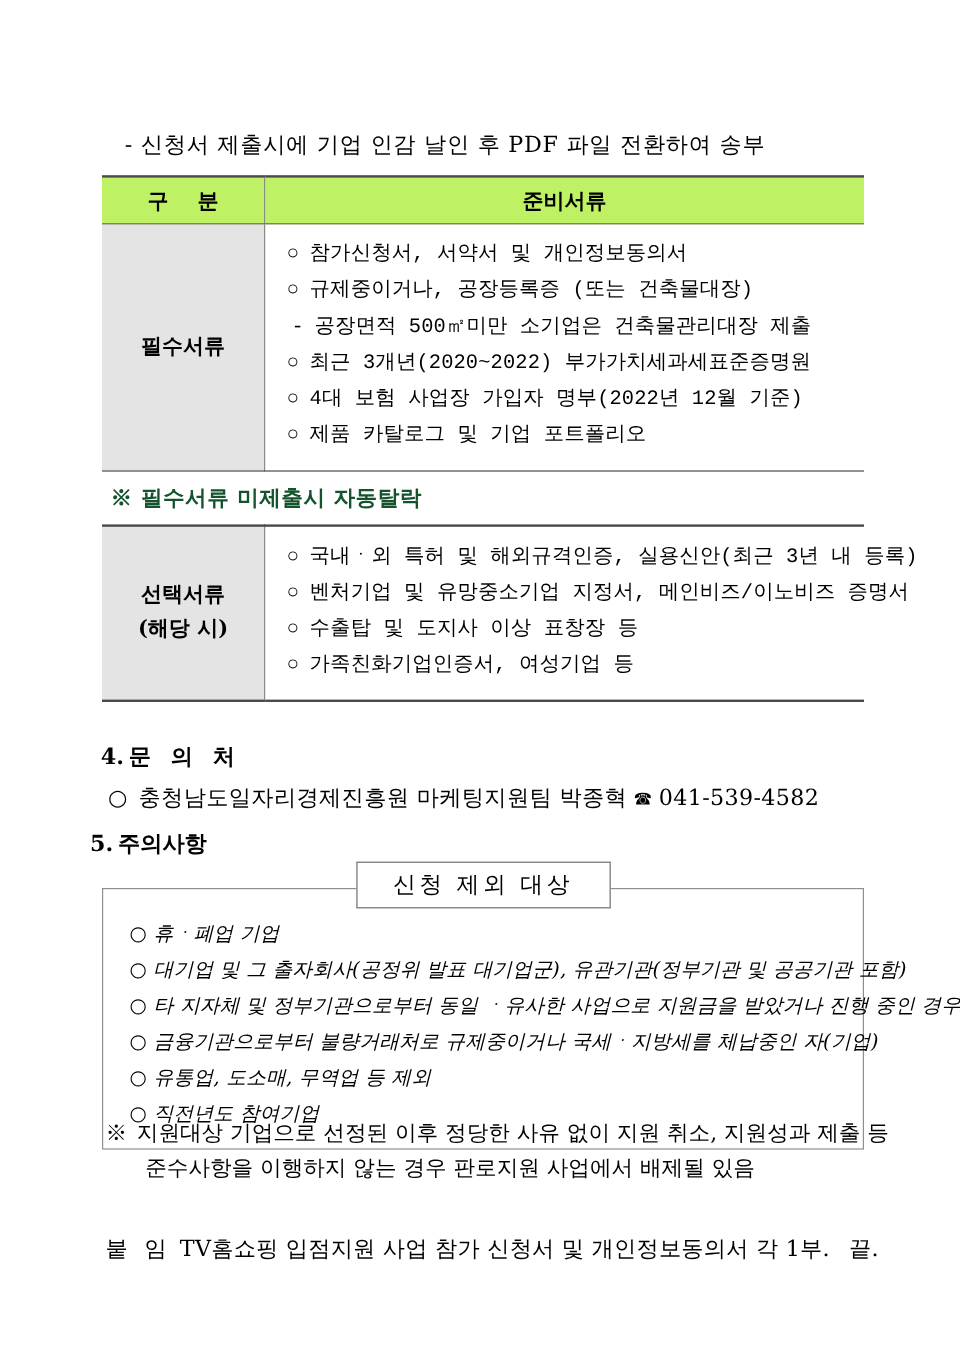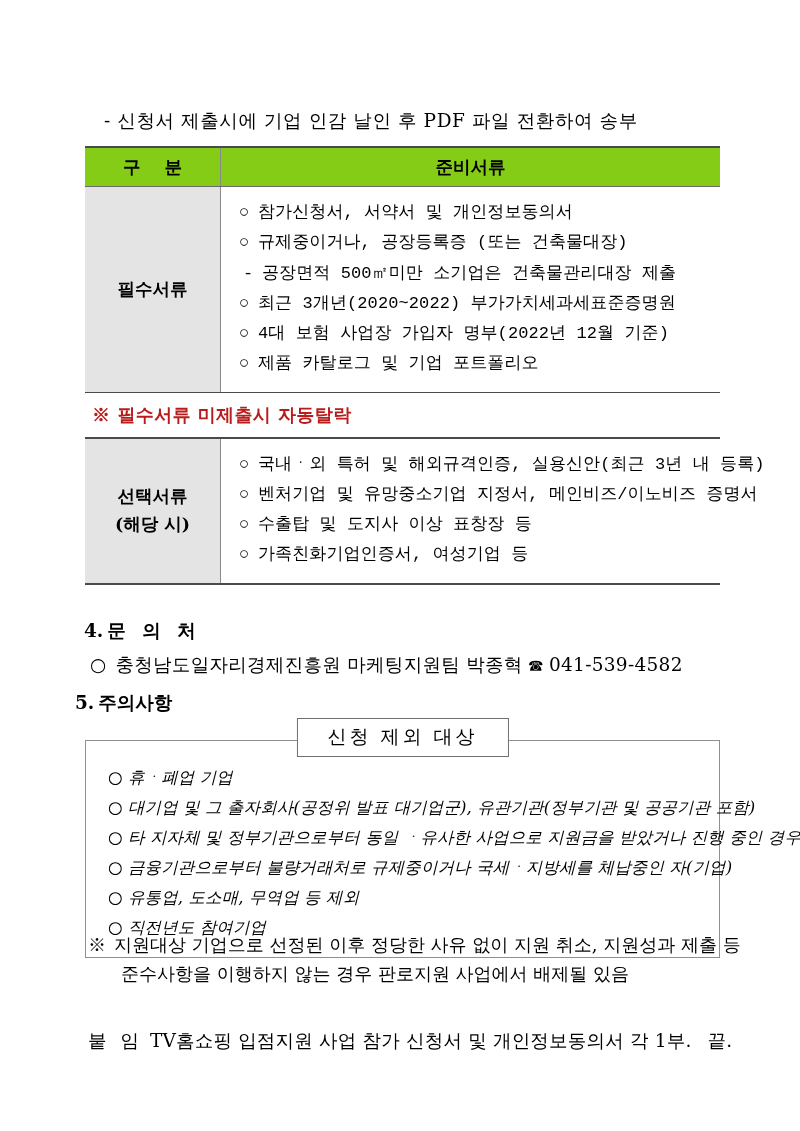--- a/index.html
+++ b/index.html
@@ -43,21 +43,21 @@
     border-collapse: collapse;
     table-layout: fixed;
   }
   .doc-table td, .doc-table th {
     padding: 0;
     vertical-align: middle;
   }
   .col-label { width: 135px; }
 
   .thead-row td {
-    background: #84cc16;
+    background: #bef264;
     border-top: 2.5px solid #4a4a4a;
     border-bottom: 1.2px solid #6b6b6b;
     height: 38px;
     text-align: center;
     font-size: 17.5px;
     font-weight: bold;
   }
   .thead-row td.col-label {
     border-right: 1.2px solid #8a8a8a;
     letter-spacing: 9px;
@@ -104,21 +104,21 @@
     padding-left: 4px;
   }
 
   .notice-row td {
     background: #ffffff;
     border-bottom: 2.5px solid #4a4a4a;
     height: 44px;
     padding-left: 7px;
   }
   .notice-red {
-    color: #b91c1c;
+    color: #14532d;
     font-size: 18px;
     font-weight: bold;
     letter-spacing: 0.4px;
     white-space: nowrap;
   }
   .notice-red .star { margin-right: 7px; }
 
   
   .sec-head {
     position: absolute;

